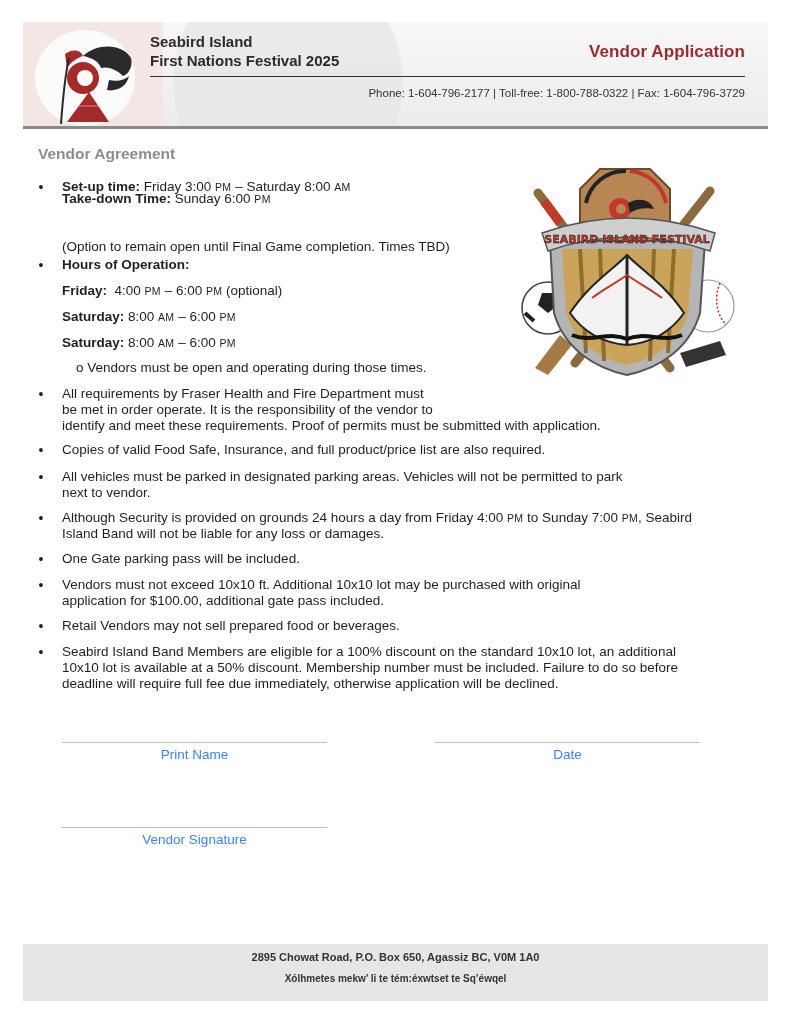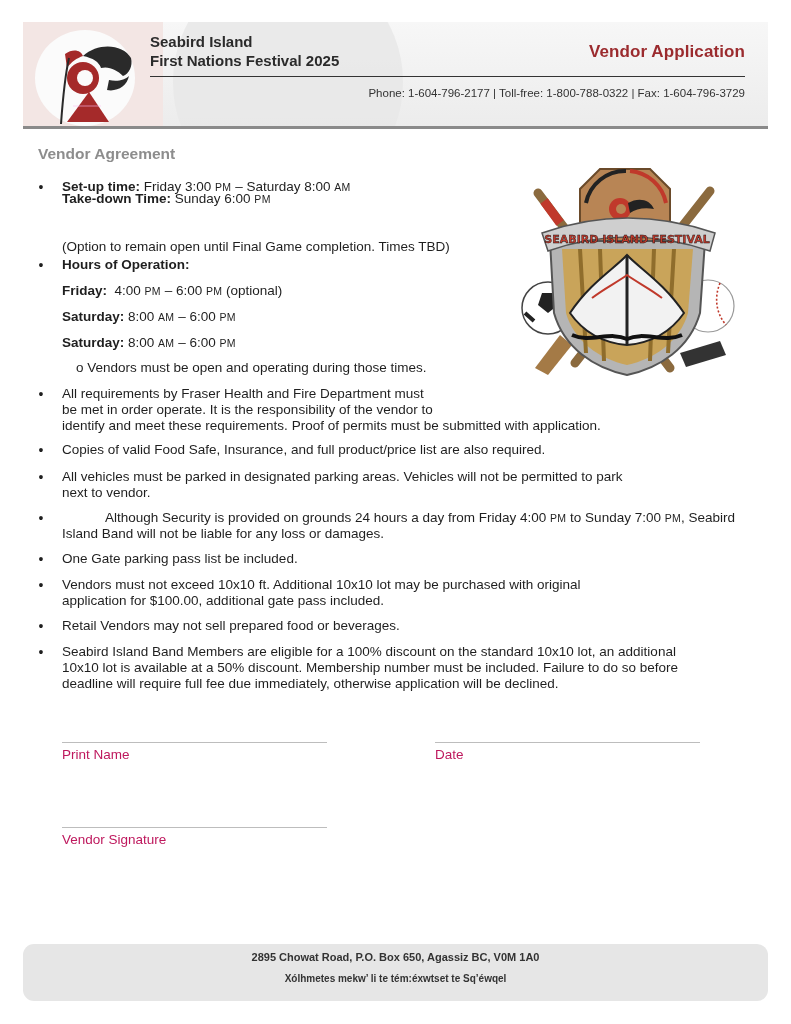--- a/index.html
+++ b/index.html
@@ -32,24 +32,24 @@
   .bullet::before { content:"\2022"; font-size:14px; }
   .b { font-weight:bold; }
   .sc { font-size:10.5px; letter-spacing:.3px; }
   .sub { padding-left:38px; }
 
   
   .emblem { position:absolute; left:520px; top:163px; width:215px; height:215px; }
 
   
   .sig-line { position:absolute; height:1px; background:#bdbdbd; }
-  .sig-label { position:absolute; font-size:13.5px; color:#be185d; text-align:left; }
+  .sig-label { position:absolute; font-size:13.5px; color:#3b82f6; text-align:center; }
 
   
-  .footer { position:absolute; left:23px; top:944px; width:745px; height:57px; background:#e6e6e6; text-align:center;border-radius:11px; }
+  .footer { position:absolute; left:23px; top:944px; width:745px; height:57px; background:#e6e6e6; text-align:center; }
   .footer-address { position:absolute; left:0; width:100%; top:7px; font-size:11px; font-weight:bold; color:#333; }
   .footer-motto { position:absolute; left:0; width:100%; top:29px; font-size:10px; font-weight:bold; color:#333; }
   .footer-translation { position:absolute; left:0; width:100%; top:41px; font-size:9px; font-style:italic; color:#333; }
 </style>
 </head>
 <body>
 
 <div class="header">
   <div class="header-shape-pink"></div>
   <div class="header-shape-arc"></div>
@@ -143,27 +143,27 @@
   </div>
 
   <div class="row" style="position:absolute; top:294px;">
     <span class="bullet"></span>
     <div>All vehicles must be parked in designated parking areas. Vehicles will not be permitted to park</div>
     <div>next to vendor.</div>
   </div>
 
   <div class="row" style="position:absolute; top:335px;">
     <span class="bullet"></span>
-    <div style="white-space:pre;margin-left:43px;"><span>Although Security is provided on grounds 24 hours a day from Friday 4:00 </span><span class="sc">PM</span><span> to Sunday 7:00 </span><span class="sc">PM</span><span>, Seabird</span></div>
+    <div style="white-space:pre;"><span>Although Security is provided on grounds 24 hours a day from Friday 4:00 </span><span class="sc">PM</span><span> to Sunday 7:00 </span><span class="sc">PM</span><span>, Seabird</span></div>
     <div>Island Band will not be liable for any loss or damages.</div>
   </div>
 
   <div class="row" style="position:absolute; top:376px;">
     <span class="bullet"></span>
-    <div>One Gate parking pass list be included.</div>
+    <div>One Gate parking pass will be included.</div>
   </div>
 
   <div class="row" style="position:absolute; top:402px;">
     <span class="bullet"></span>
     <div>Vendors must not exceed 10x10 ft. Additional 10x10 lot may be purchased with original</div>
     <div>application for $100.00, additional gate pass included.</div>
   </div>
 
   <div class="row" style="position:absolute; top:443px;">
     <span class="bullet"></span>

